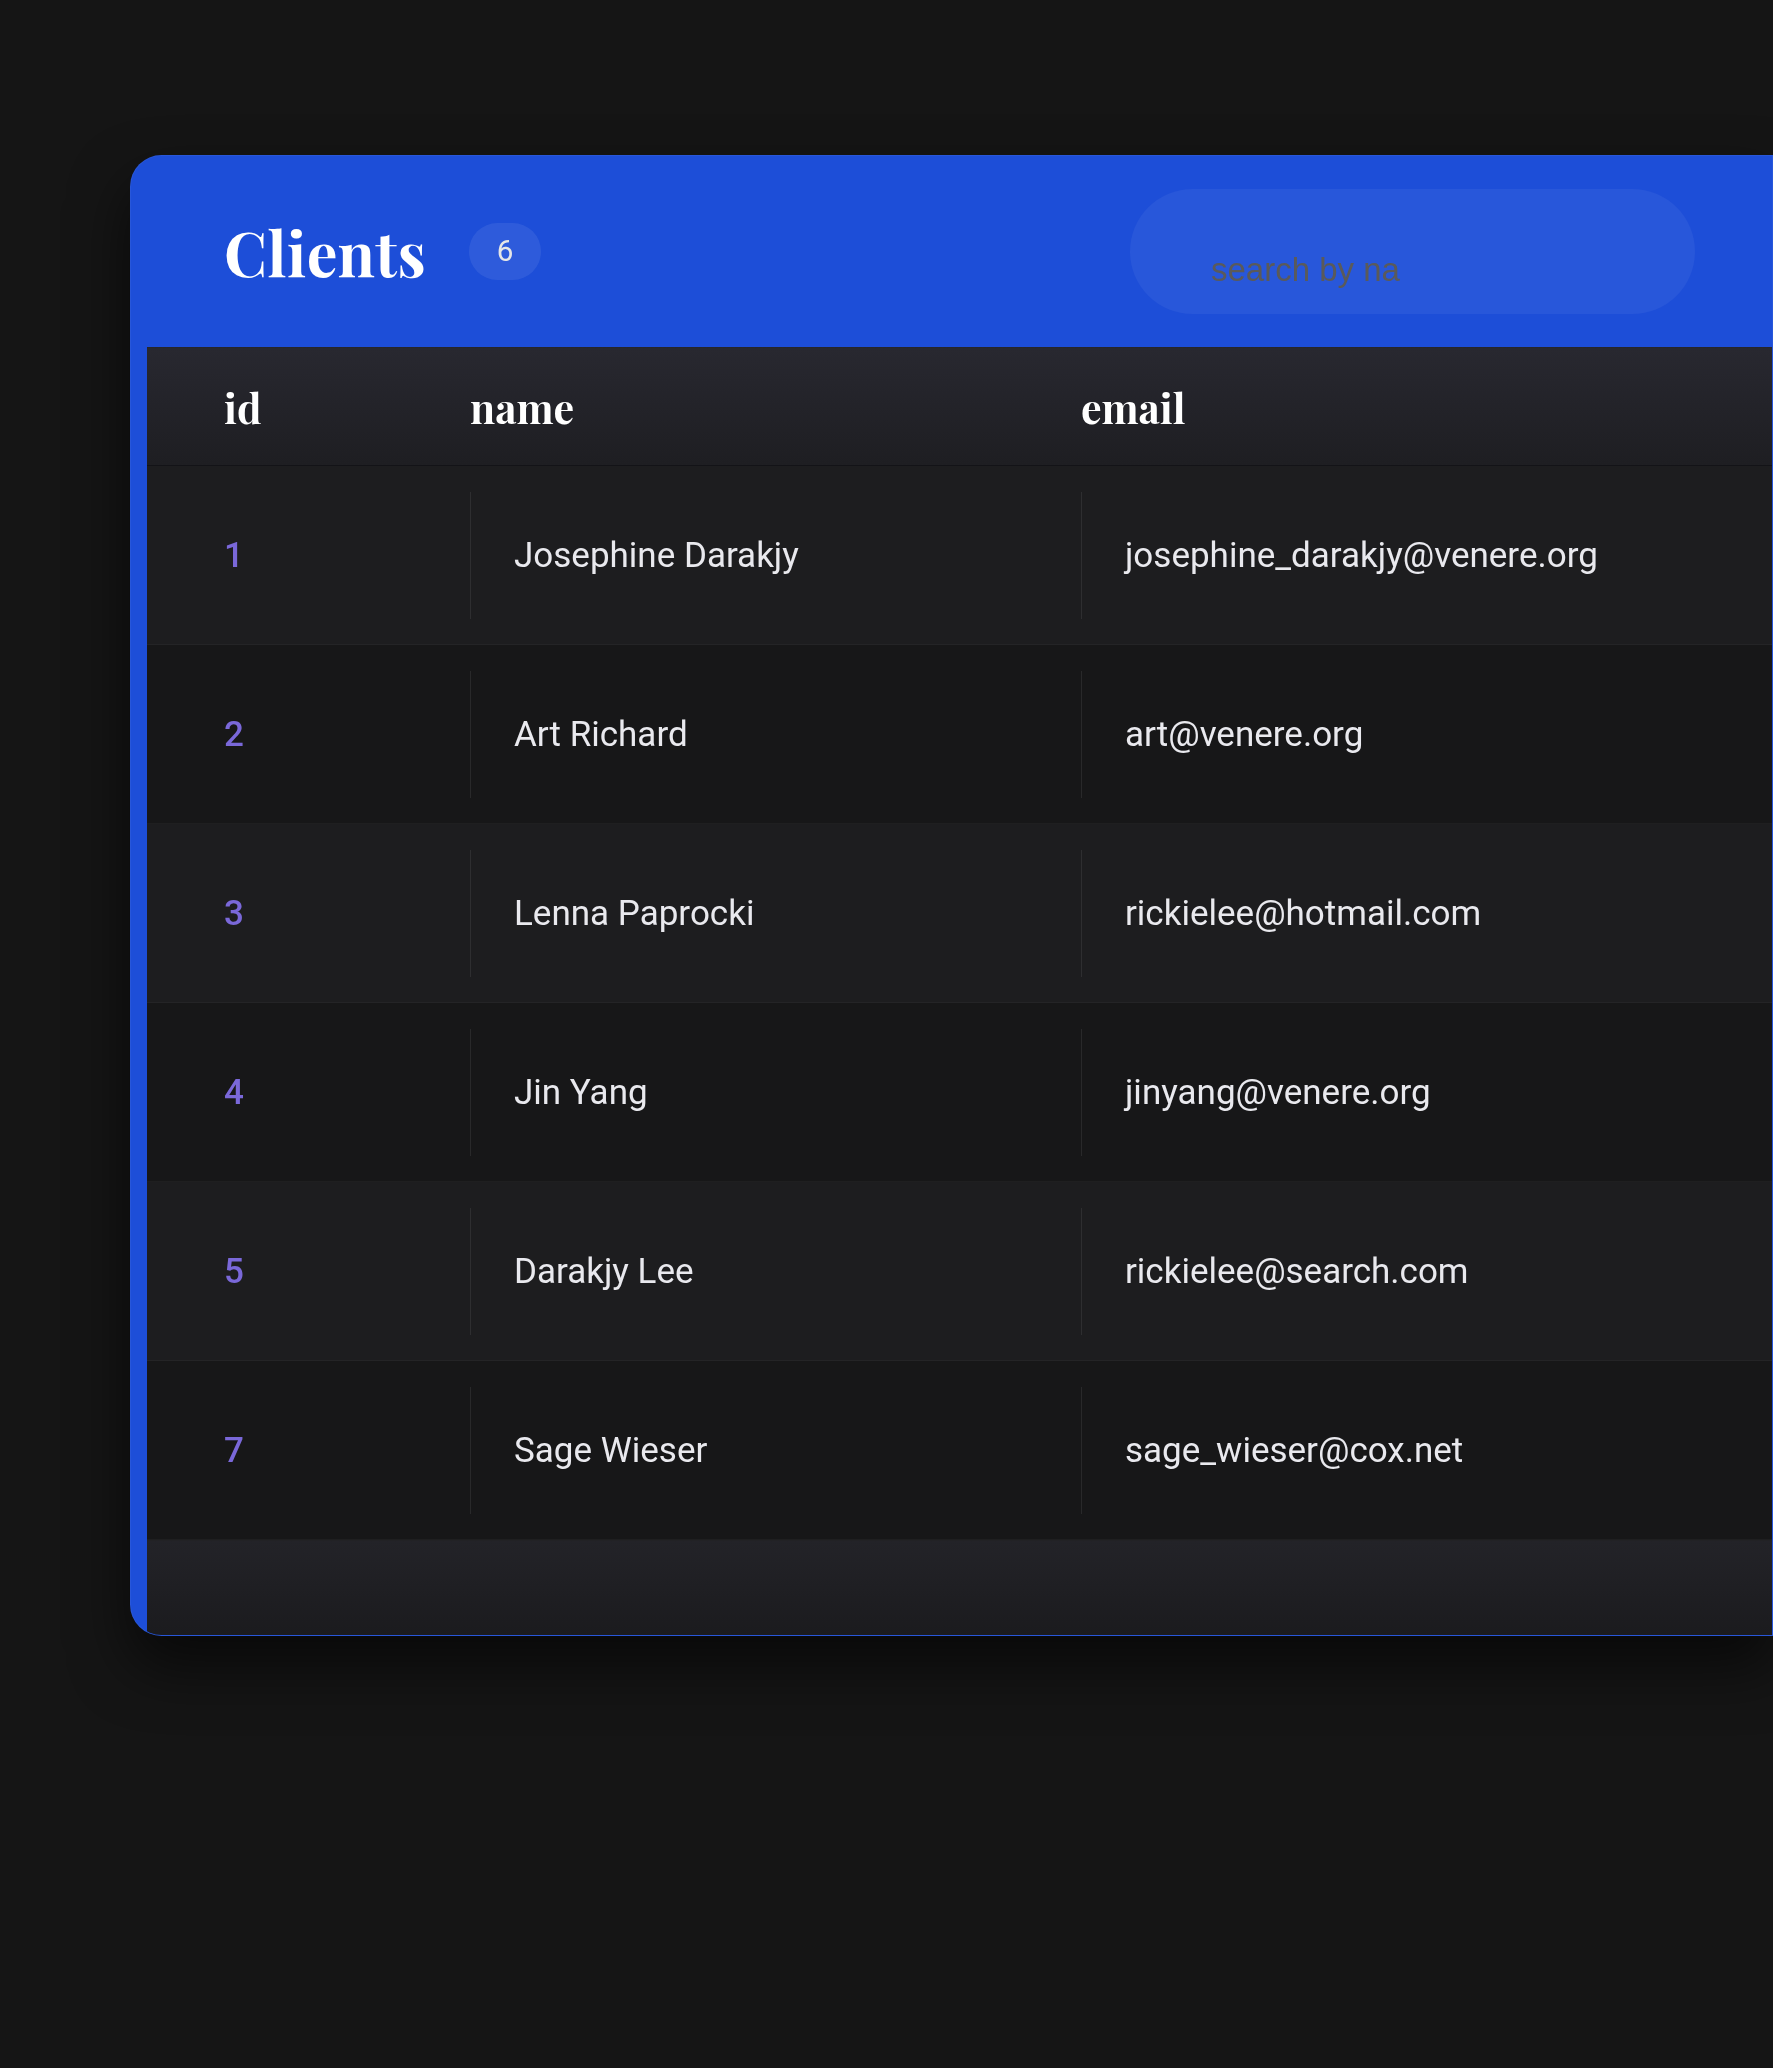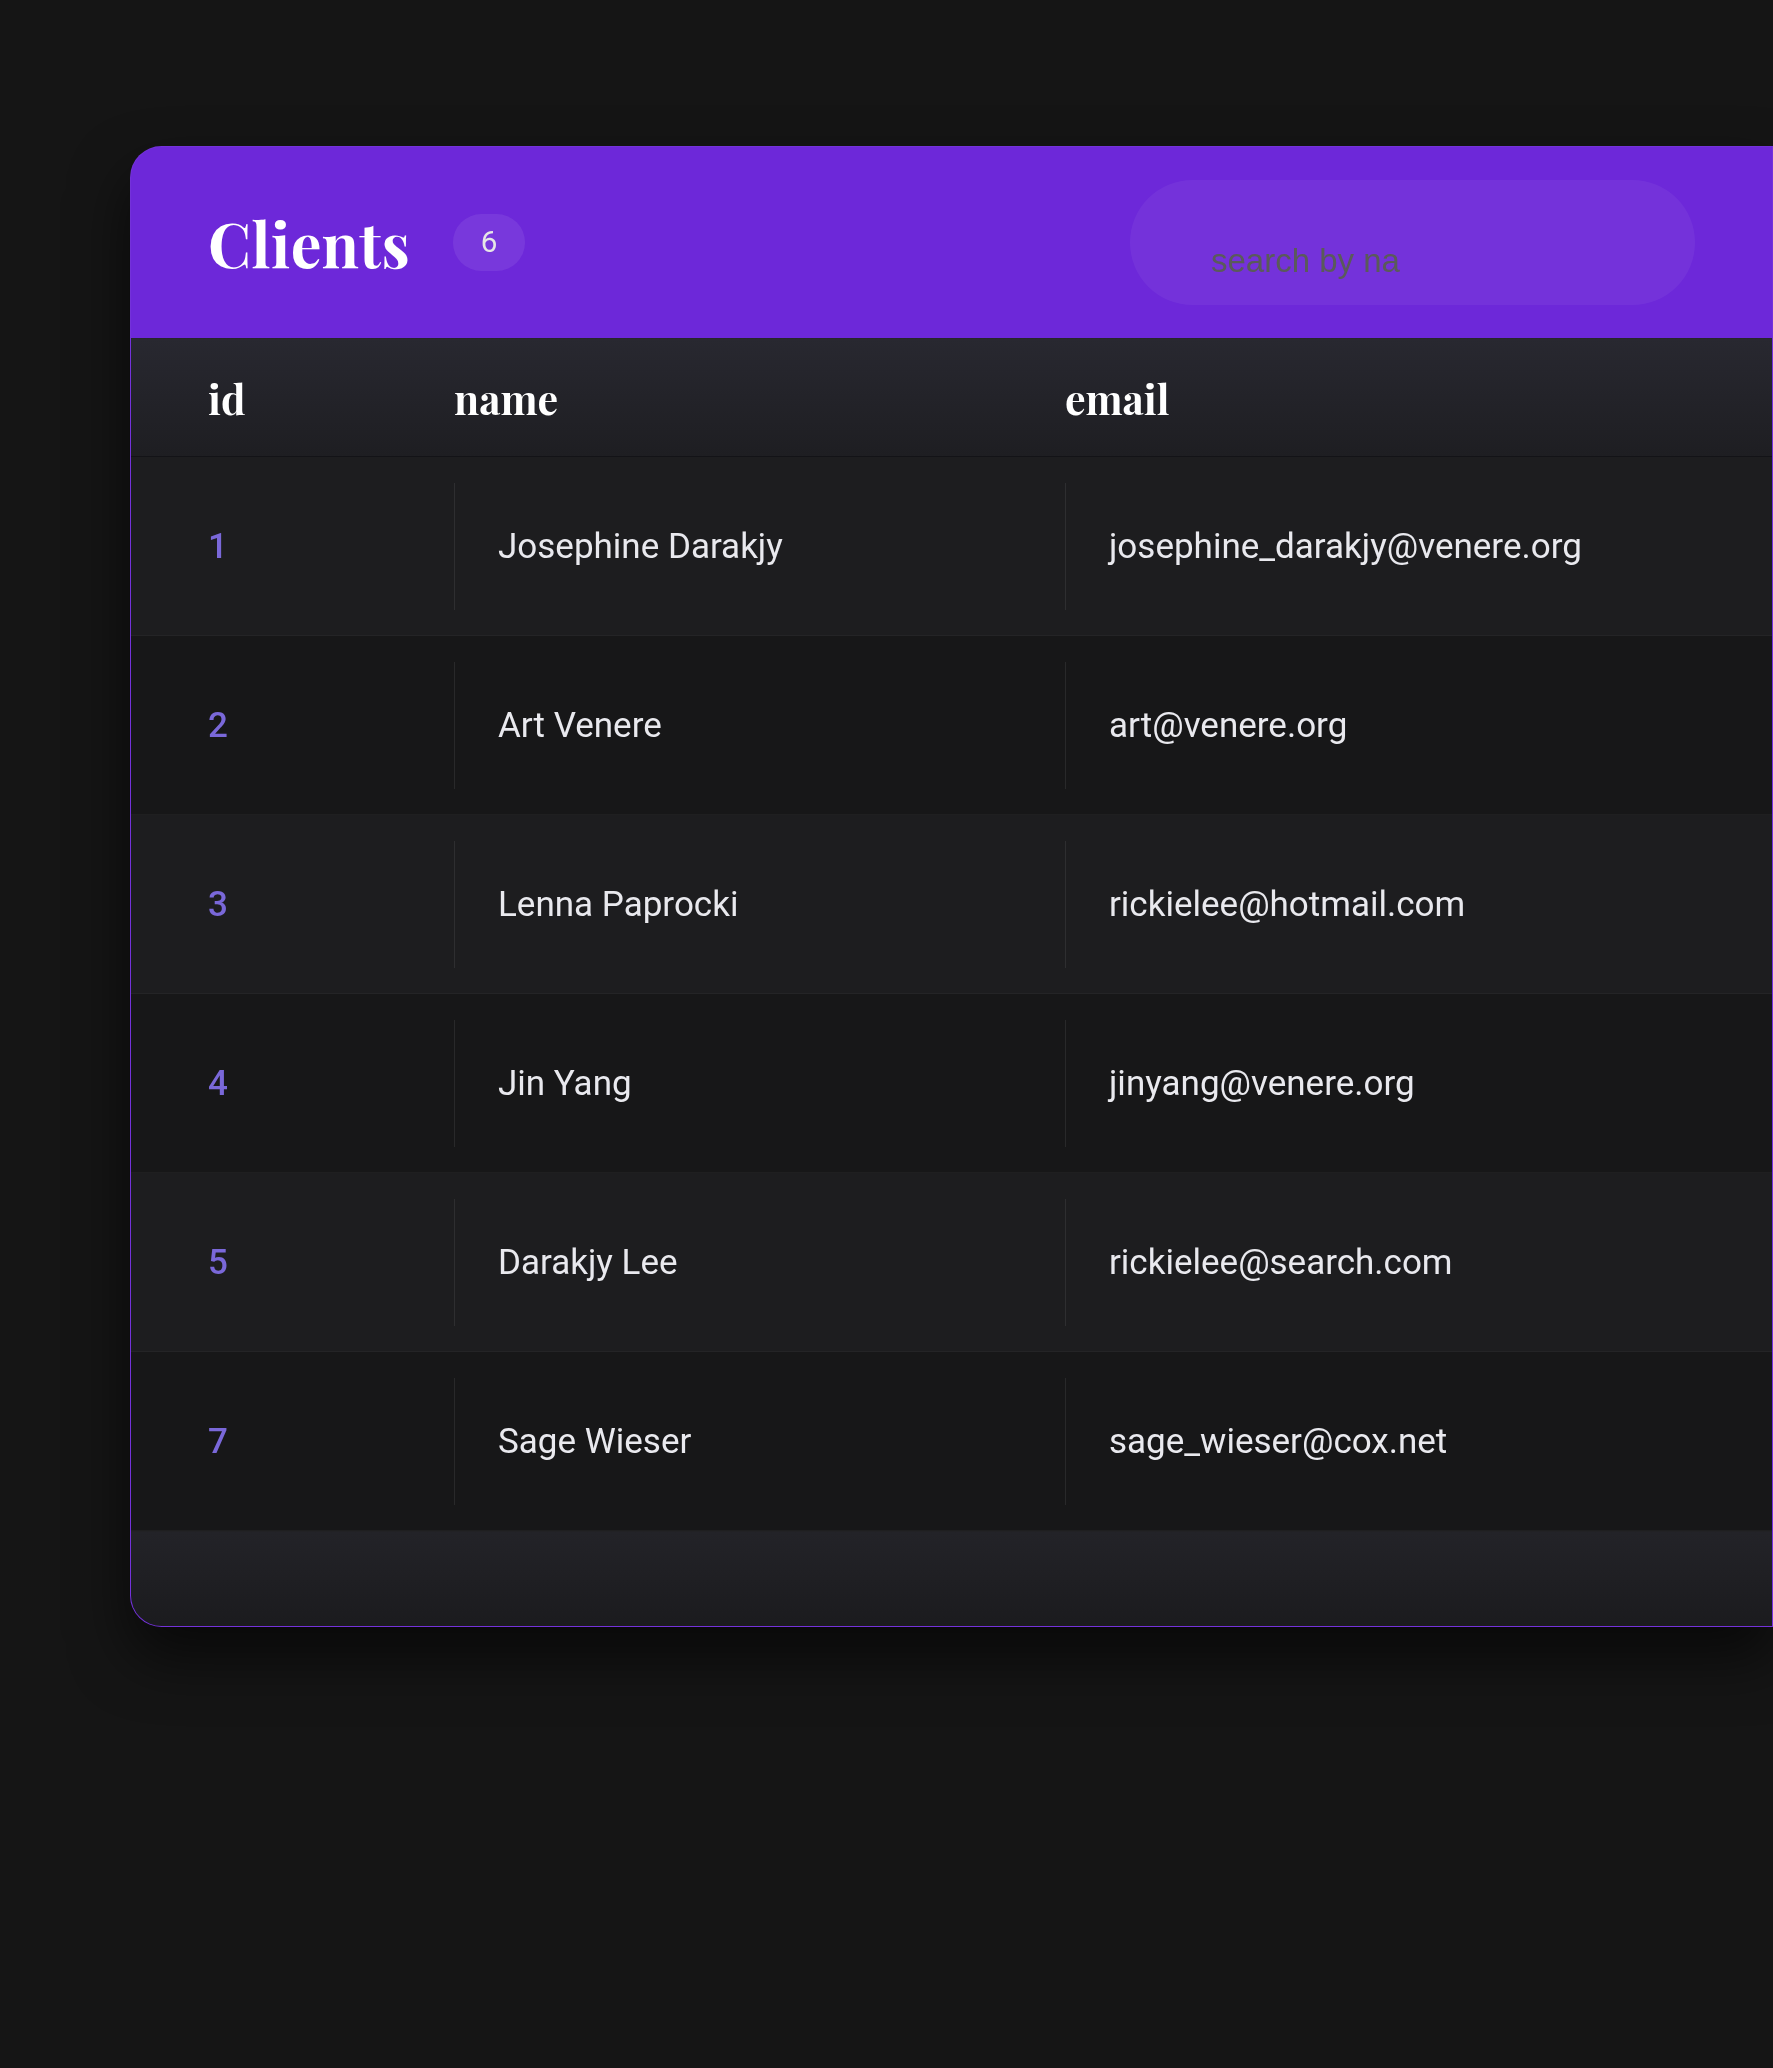--- a/index.html
+++ b/index.html
@@ -11,28 +11,29 @@
     background: #151515;
     font-family: -apple-system, BlinkMacSystemFont, "Segoe UI", Roboto, sans-serif;
     color: #ffffff;
     width: 1773px;
     height: 2069px;
     overflow: hidden;
     position: relative;
   }
   .panel {
     position: absolute;
-    top: 146px;
+    top: 155px;
     left: 130px;
     right: 0;
-    background: #6d28d9;
+    background: #1d4ed8;
     border-radius: 31.5px 0 0 31.5px;
     border: 1px solid rgba(255,255,255,0.05);
     overflow: hidden;
     box-shadow: 0 29.6px 59px rgba(0,0,0,0.6);
+    padding-left: 16px;
   }
   .panel-header {
     display: flex;
     align-items: center;
     padding: 33px 77px;
     gap: 43px;
   }
   .title {
     font-family: "Didot", "Bodoni MT", "Playfair Display", Georgia, serif;
     font-size: 61px;
@@ -148,21 +149,21 @@
   </div>
 
   <div class="rows">
     <div class="row">
       <div class="cell cell-id">1</div>
       <div class="cell cell-name">Josephine Darakjy</div>
       <div class="cell cell-email">josephine_darakjy@venere.org</div>
     </div>
     <div class="row">
       <div class="cell cell-id">2</div>
-      <div class="cell cell-name">Art Venere</div>
+      <div class="cell cell-name">Art Richard</div>
       <div class="cell cell-email">art@venere.org</div>
     </div>
     <div class="row">
       <div class="cell cell-id">3</div>
       <div class="cell cell-name">Lenna Paprocki</div>
       <div class="cell cell-email">rickielee@hotmail.com</div>
     </div>
     <div class="row">
       <div class="cell cell-id">4</div>
       <div class="cell cell-name">Jin Yang</div>

